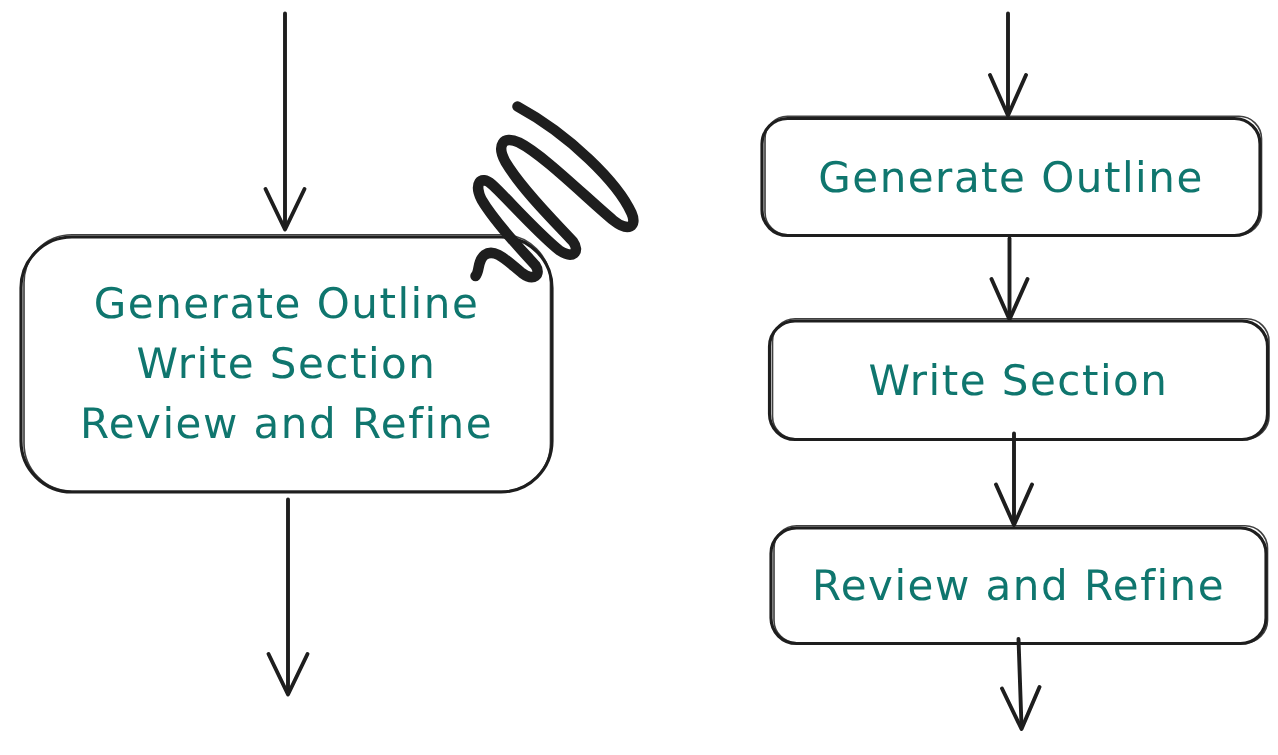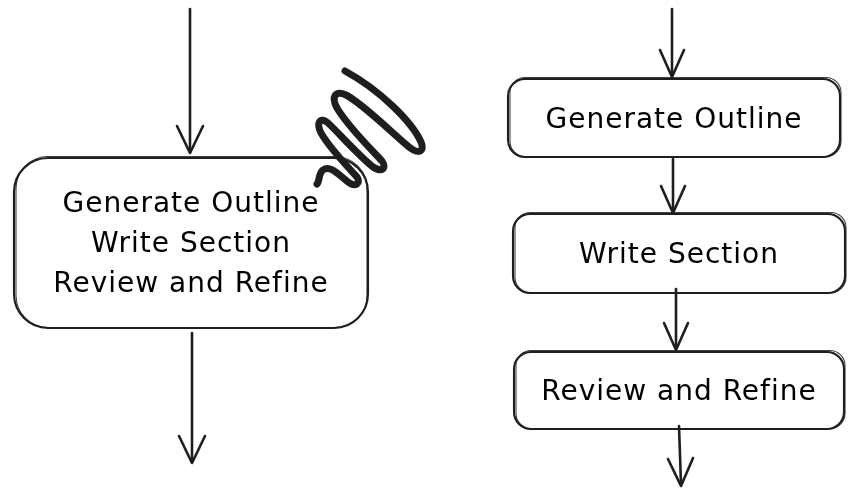--- a/index.html
+++ b/index.html
@@ -33,21 +33,21 @@
   .boxecho { stroke-width: 1.1; opacity: .85; }
   .scrib   { stroke-width: 7; }
   .node-label {
     position: absolute;
     display: flex;
     flex-direction: column;
     align-items: center;
     justify-content: center;
     text-align: right;
     letter-spacing: 1px;
-    color: #000000;
+    color: #0f766e;
     pointer-events: none;
   }
   .node-label.multi div { line-height: 40px; }
   .lbl-left  { left: 14px;  top: 158px; width: 354px; height: 170px; font-size: 28px; }
   .lbl-a     { left: 508px; top: 79px;  width: 332px; height: 78px;  font-size: 28px; }
   .lbl-b     { left: 513px; top: 214px; width: 332px; height: 79px;  font-size: 28px; }
   .lbl-c     { left: 514px; top: 352px; width: 330px; height: 77px;  font-size: 28px; }
 </style>
 </head>
 <body>

